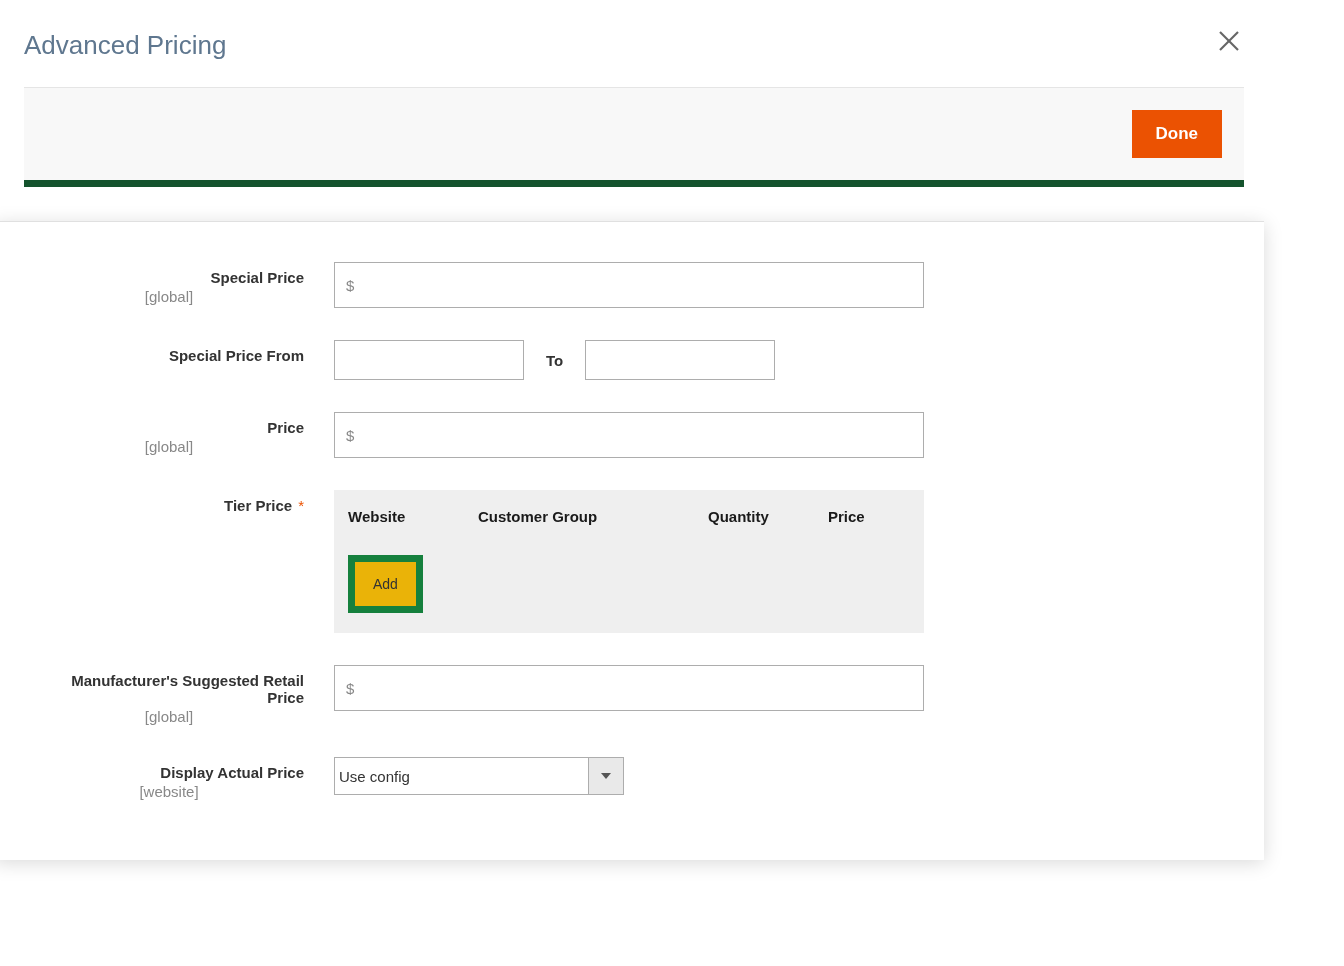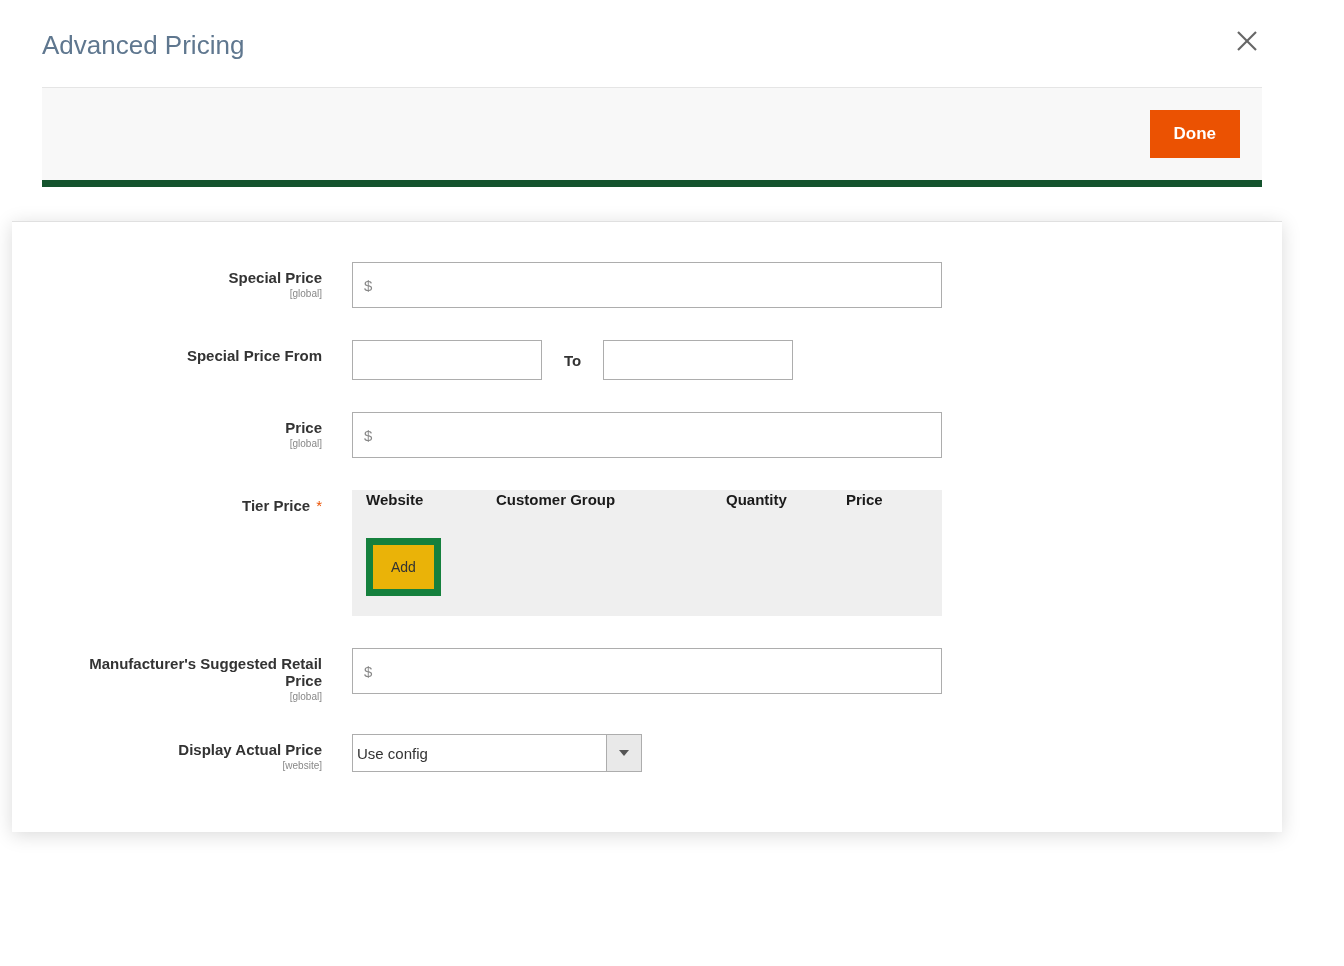--- a/index.html
+++ b/index.html
@@ -9,21 +9,21 @@
     height: 966px;
     font-family: "Helvetica Neue", Helvetica, Arial, sans-serif;
     background: #fff;
     color: #333;
     font-size: 14px;
   }
 
   .modal {
     position: relative;
     width: 1220px;
-    margin-left: 42px;
+    margin-left: 24px;
     margin-top: 0;
   }
 
   .modal-title {
     display: block;
     font-size: 26px;
     font-weight: 400;
     color: #5F778F;
     padding: 30px 0 26px 0;
     border-bottom: 1px solid #e5e5e5;
@@ -87,23 +87,24 @@
     font-size: 15px;
     font-weight: 600;
     color: #333;
     box-sizing: border-box;
     flex-shrink: 0;
   }
 
   .field-scope {
     display: block;
     font-weight: 400;
-    font-size: 10px;
+    font-size: 15px;
     color: #888;
     margin-top: 2px;
+    text-align: center;
   }
 
   .required-mark {
     color: #eb5202;
     margin-left: 6px;
     font-weight: 400;
   }
 
   .field-input {
     flex: 0 0 590px;
@@ -153,21 +154,21 @@
     margin: 0 22px;
     font-size: 15px;
     font-weight: 600;
     color: #333;
   }
 
   .tier-block {
     background: #efefef;
     width: 590px;
     box-sizing: border-box;
-    padding: 1px 14px 20px 14px;
+    padding: 18px 14px 20px 14px;
   }
   .tier-header {
     display: flex;
     font-weight: 700;
     font-size: 15px;
     color: #1a1a1a;
     margin-bottom: 30px;
   }
   .tier-col-website  { width: 130px; }
   .tier-col-group    { width: 230px; }

